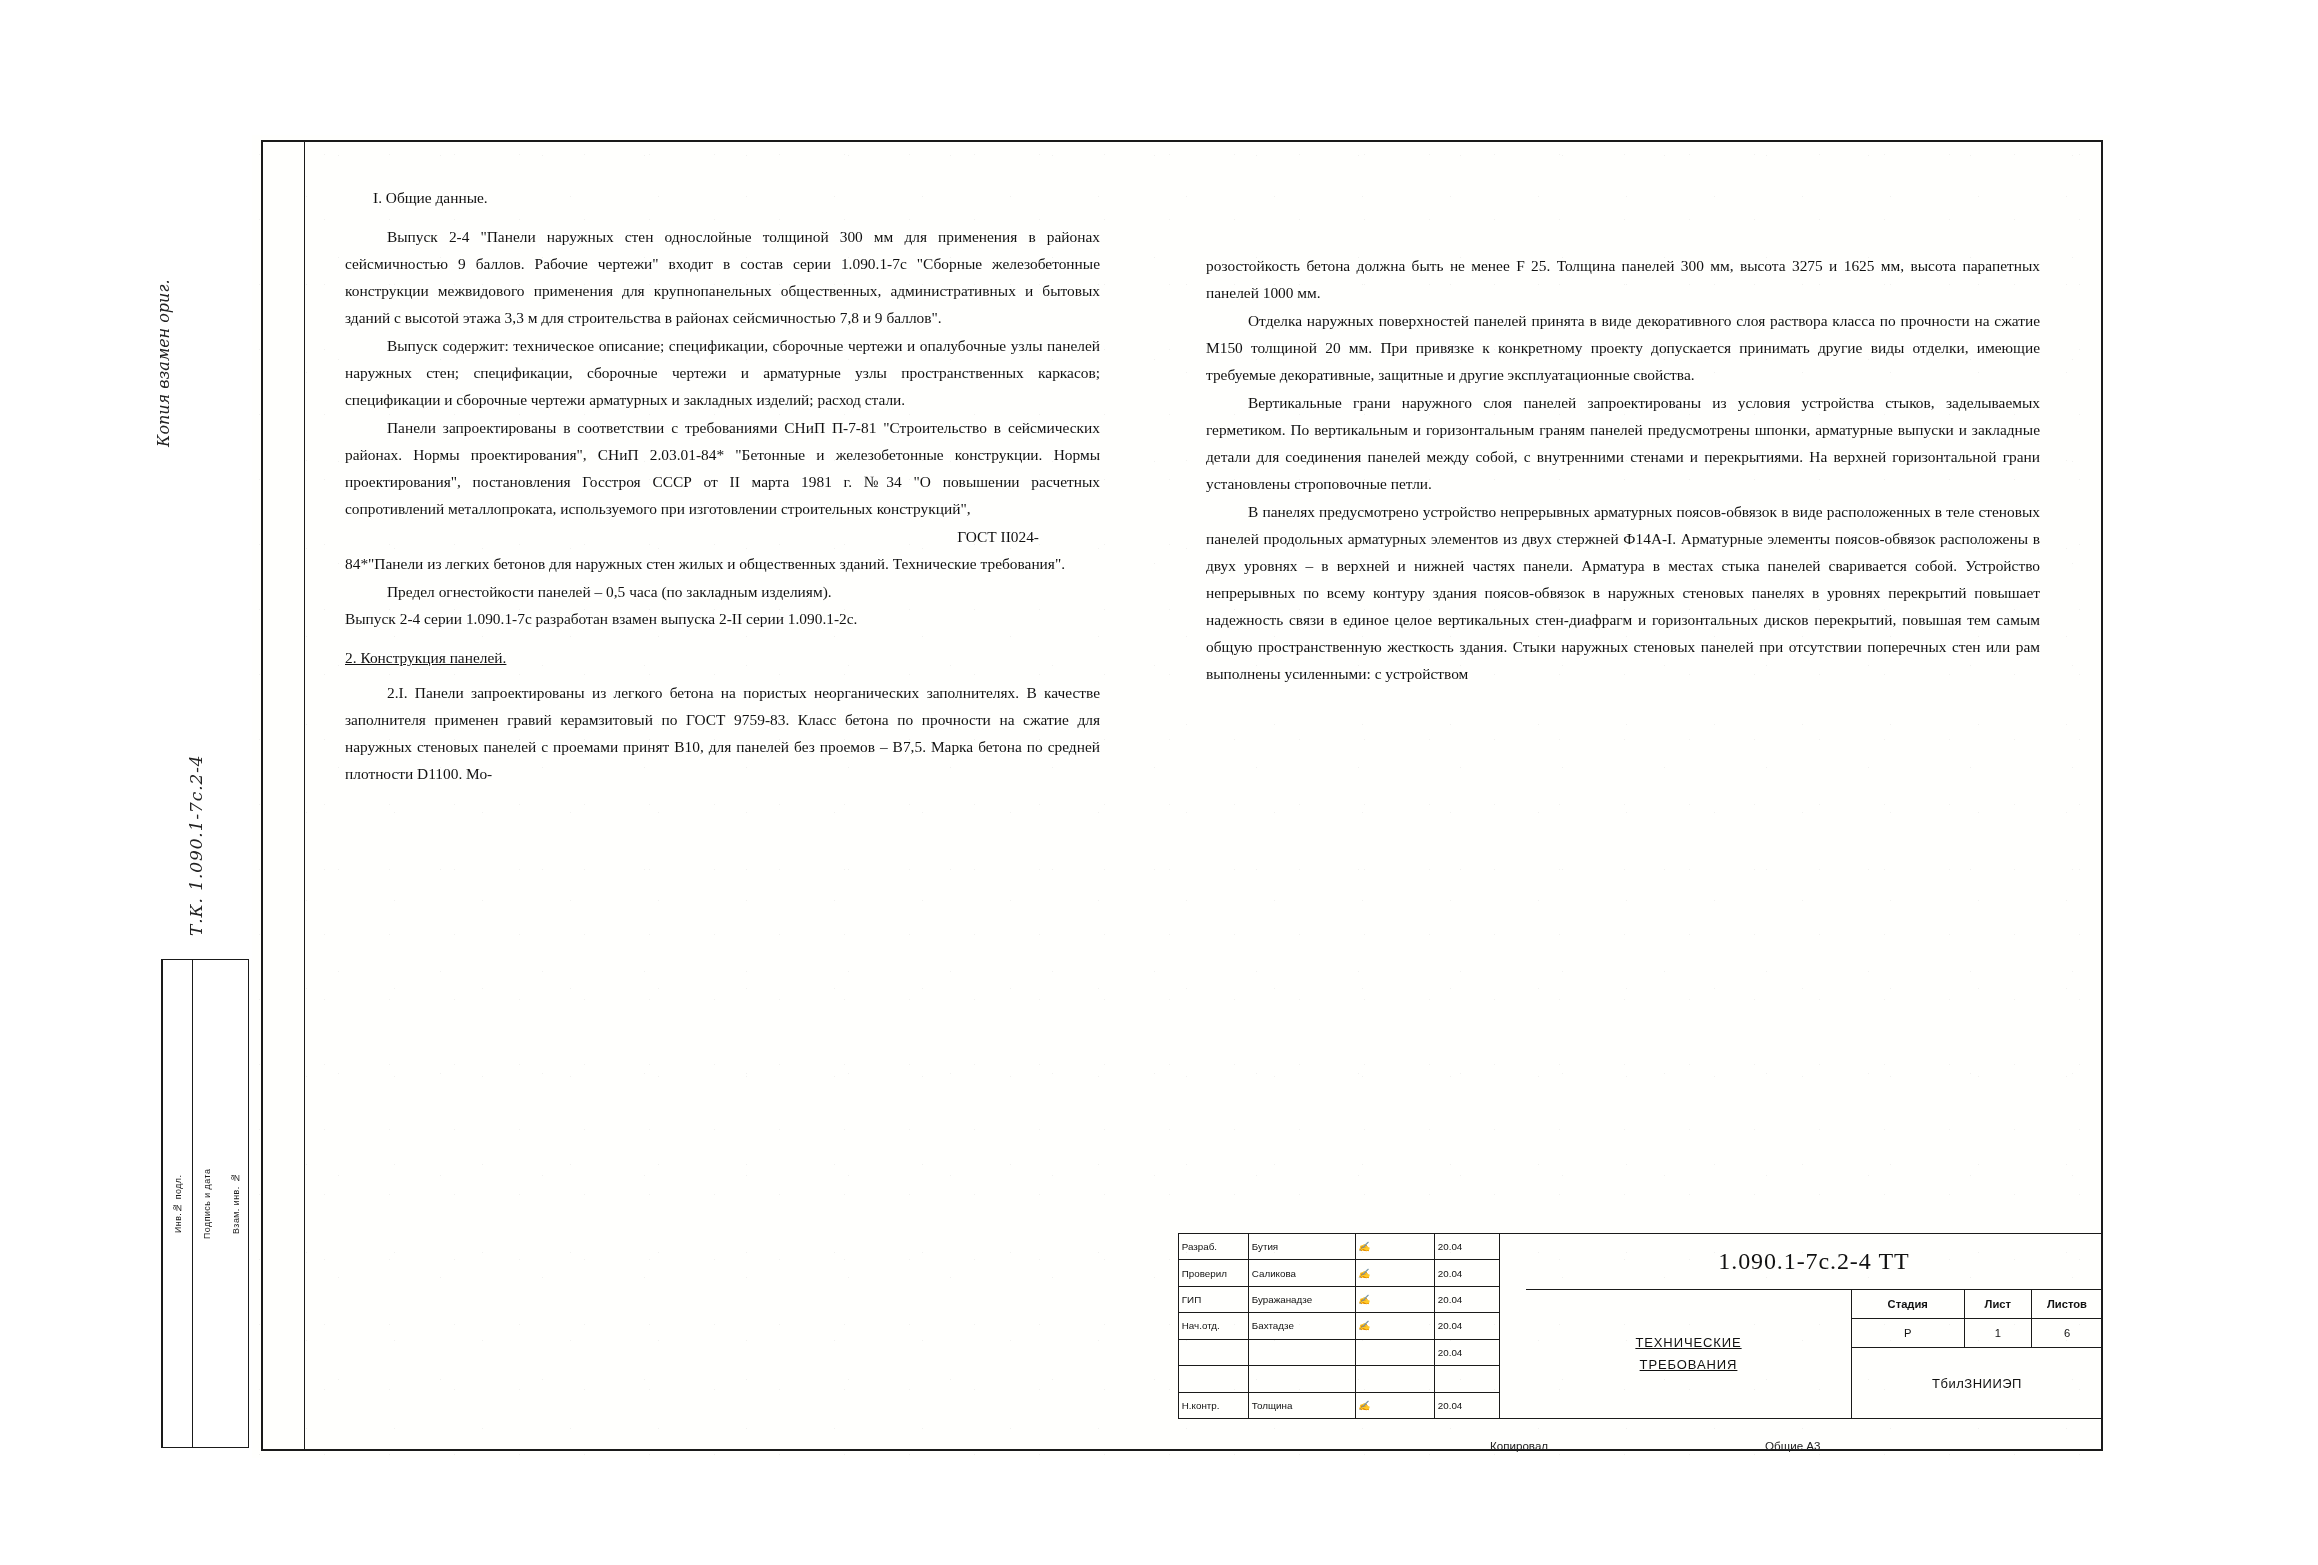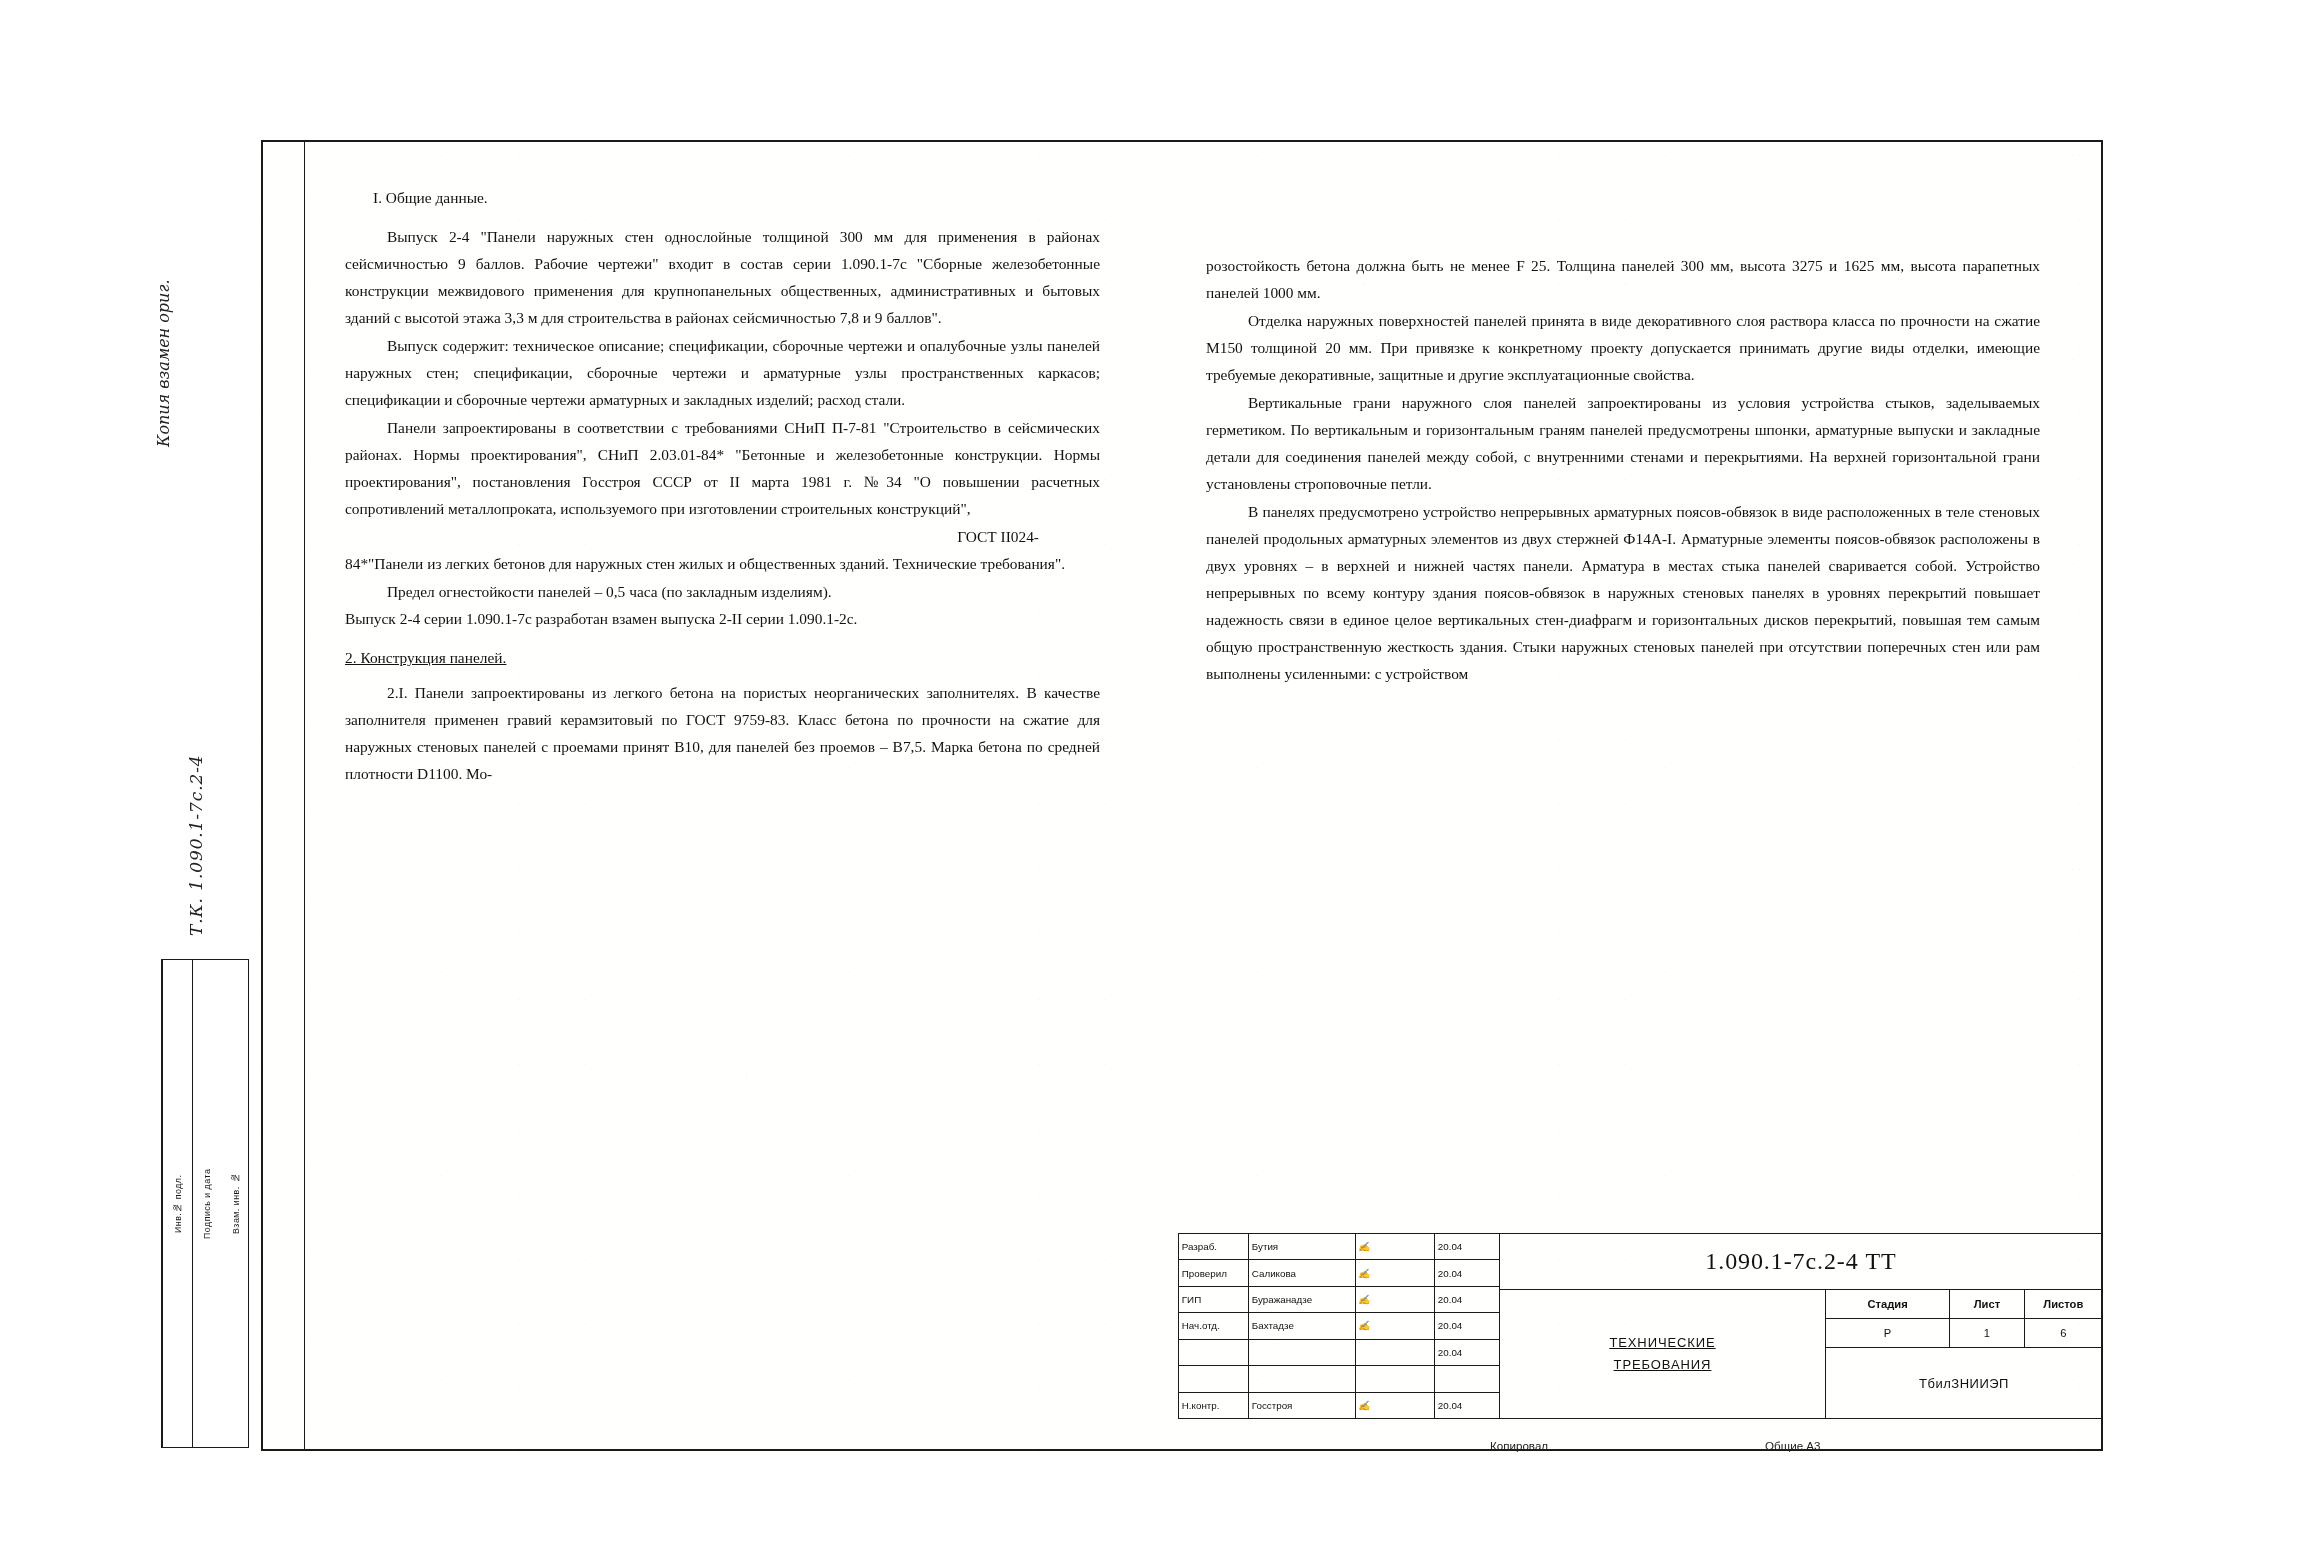--- a/index.html
+++ b/index.html
@@ -147,20 +147,21 @@
     position: absolute;
     left: 1178px;
     top: 1233px;
     width: 925px;
     height: 186px;
     border: 1.9px solid #1a1a1a;
     box-sizing: border-box;
     display: flex;
     font-family: "Liberation Sans", sans-serif;
     color: #111;
+    gap: 26px;
   }
   .stamp-left {
     width: 321px;
     border-right: 1.9px solid #1a1a1a;
     box-sizing: border-box;
     display: flex;
     flex-direction: column;
   }
   .srow {
     display: flex;
@@ -367,21 +368,21 @@
         <div class="c w-date">20.04</div>
       </div>
       <div class="srow">
         <div class="c w-role"></div>
         <div class="c w-name"></div>
         <div class="c w-sign sign"></div>
         <div class="c w-date"></div>
       </div>
       <div class="srow">
         <div class="c w-role">Н.контр.</div>
-        <div class="c w-name">Госстроя</div>
+        <div class="c w-name">Толщина</div>
         <div class="c w-sign sign">✍</div>
         <div class="c w-date">20.04</div>
       </div>
     </div>
 
     <div class="stamp-right">
       <div class="code-row">1.090.1-7с.2-4 ТТ</div>
       <div class="lower-row">
         <div class="title-cell">
           <span>ТЕХНИЧЕСКИЕ</span>

